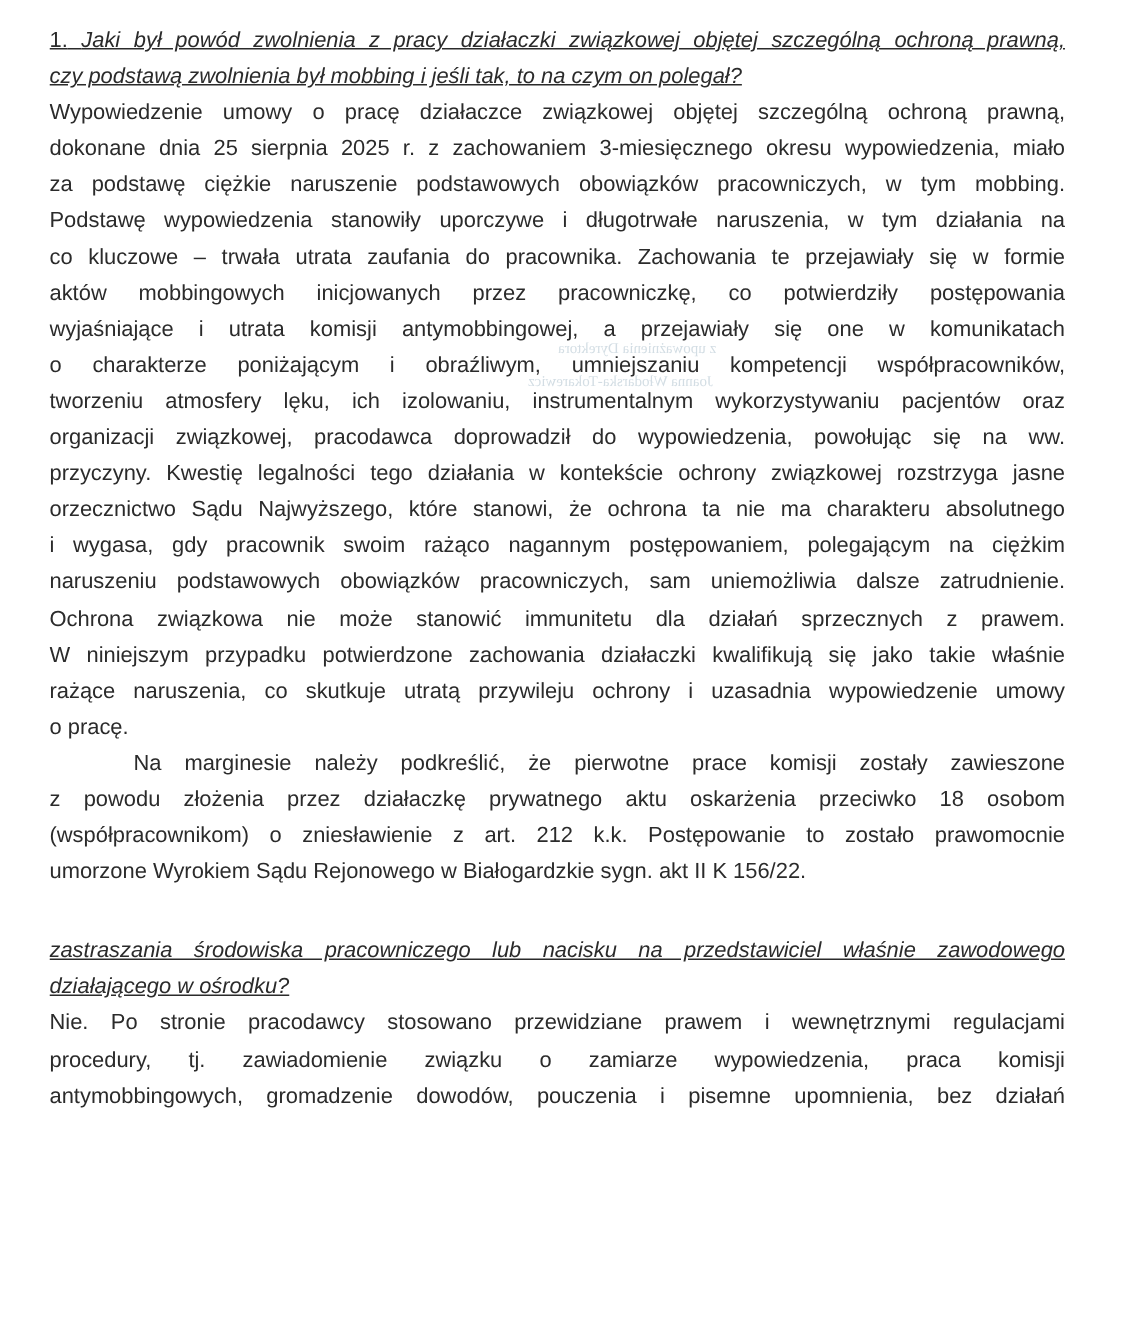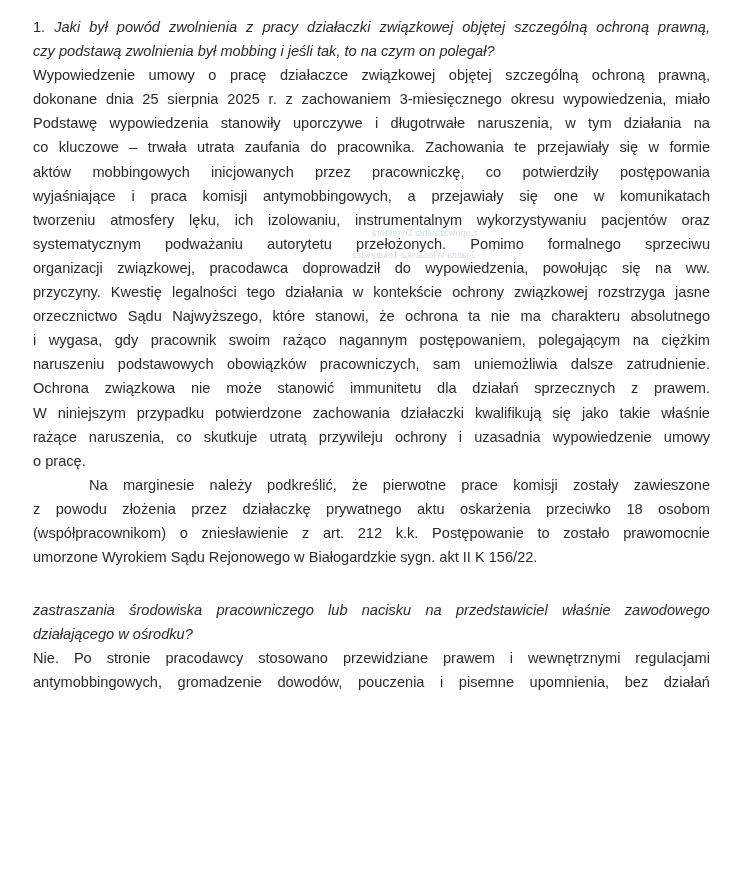--- a/index.html
+++ b/index.html
@@ -8,21 +8,21 @@
     position: absolute; left: 33px; top: 15px; width: 677px;
     font-family: "Liberation Sans", sans-serif;
     font-size: 14.6px; color: #2b2b2b;
   }
   .line {
     height: 24.1px; line-height: 24.1px; white-space: nowrap;
     text-align: justify; text-align-last: justify; overflow: hidden;
   }
   .line.last { text-align-last: left; }
   .line.indent { padding-left: 56px; }
-  .q { font-style: italic; }
+  .q { font-style: italic; text-decoration: underline; }
   .num { font-style: normal; }
   .gap { height: 29px; }
   .stamp {
     position: absolute; font-family: "Liberation Serif", serif; font-size: 10px;
     color: #9fb6c4; opacity: 0.45; transform: scaleX(-1); white-space: nowrap;
     pointer-events: none;
   }
 </style>
 </head>
 <body>
@@ -33,26 +33,27 @@
 <div class="page">
 
   <div>
     <div class="line q"><span class="num">1.</span> <span>Jaki był powód zwolnienia z pracy działaczki związkowej objętej szczególną ochroną prawną,</span></div>
     <div class="line q last">czy podstawą zwolnienia był mobbing i jeśli tak, to na czym on polegał?</div>
   </div>
 
   <div>
     <div class="line">Wypowiedzenie umowy o pracę działaczce związkowej objętej szczególną ochroną prawną,</div>
     <div class="line">dokonane dnia 25 sierpnia 2025 r. z zachowaniem 3-miesięcznego okresu wypowiedzenia, miało</div>
+    <div class="line">za podstawę ciężkie naruszenie podstawowych obowiązków pracowniczych, w tym mobbing.</div>
     <div class="line">Podstawę wypowiedzenia stanowiły uporczywe i długotrwałe naruszenia, w tym działania na</div>
     <div class="line">co kluczowe – trwała utrata zaufania do pracownika. Zachowania te przejawiały się w formie</div>
     <div class="line">aktów mobbingowych inicjowanych przez pracowniczkę, co potwierdziły postępowania</div>
-    <div class="line">wyjaśniające i praca komisji antymobbingowych, a przejawiały się one w komunikatach</div>
+    <div class="line">wyjaśniające i utrata komisji antymobbingowej, a przejawiały się one w komunikatach</div>
+    <div class="line">o charakterze poniżającym i obraźliwym, umniejszaniu kompetencji współpracowników,</div>
     <div class="line">tworzeniu atmosfery lęku, ich izolowaniu, instrumentalnym wykorzystywaniu pacjentów oraz</div>
-    <div class="line">systematycznym podważaniu autorytetu przełożonych. Pomimo formalnego sprzeciwu</div>
     <div class="line">organizacji związkowej, pracodawca doprowadził do wypowiedzenia, powołując się na ww.</div>
     <div class="line">przyczyny. Kwestię legalności tego działania w kontekście ochrony związkowej rozstrzyga jasne</div>
     <div class="line">orzecznictwo Sądu Najwyższego, które stanowi, że ochrona ta nie ma charakteru absolutnego</div>
     <div class="line">i wygasa, gdy pracownik swoim rażąco nagannym postępowaniem, polegającym na ciężkim</div>
     <div class="line">naruszeniu podstawowych obowiązków pracowniczych, sam uniemożliwia dalsze zatrudnienie.</div>
     <div class="line">Ochrona związkowa nie może stanowić immunitetu dla działań sprzecznych z prawem.</div>
     <div class="line">W niniejszym przypadku potwierdzone zachowania działaczki kwalifikują się jako takie właśnie</div>
     <div class="line">rażące naruszenia, co skutkuje utratą przywileju ochrony i uzasadnia wypowiedzenie umowy</div>
     <div class="line last">o pracę.</div>
   </div>
@@ -66,16 +67,17 @@
 
   <div class="gap"></div>
 
   <div>
     <div class="line q">zastraszania środowiska pracowniczego lub nacisku na przedstawiciel właśnie zawodowego</div>
     <div class="line q last">działającego w ośrodku?</div>
   </div>
 
   <div>
     <div class="line">Nie. Po stronie pracodawcy stosowano przewidziane prawem i wewnętrznymi regulacjami</div>
+    <div class="line">procedury, tj. zawiadomienie związku o zamiarze wypowiedzenia, praca komisji</div>
     <div class="line">antymobbingowych, gromadzenie dowodów, pouczenia i pisemne upomnienia, bez działań</div>
   </div>
 
 </div>
 
 </body></html>

